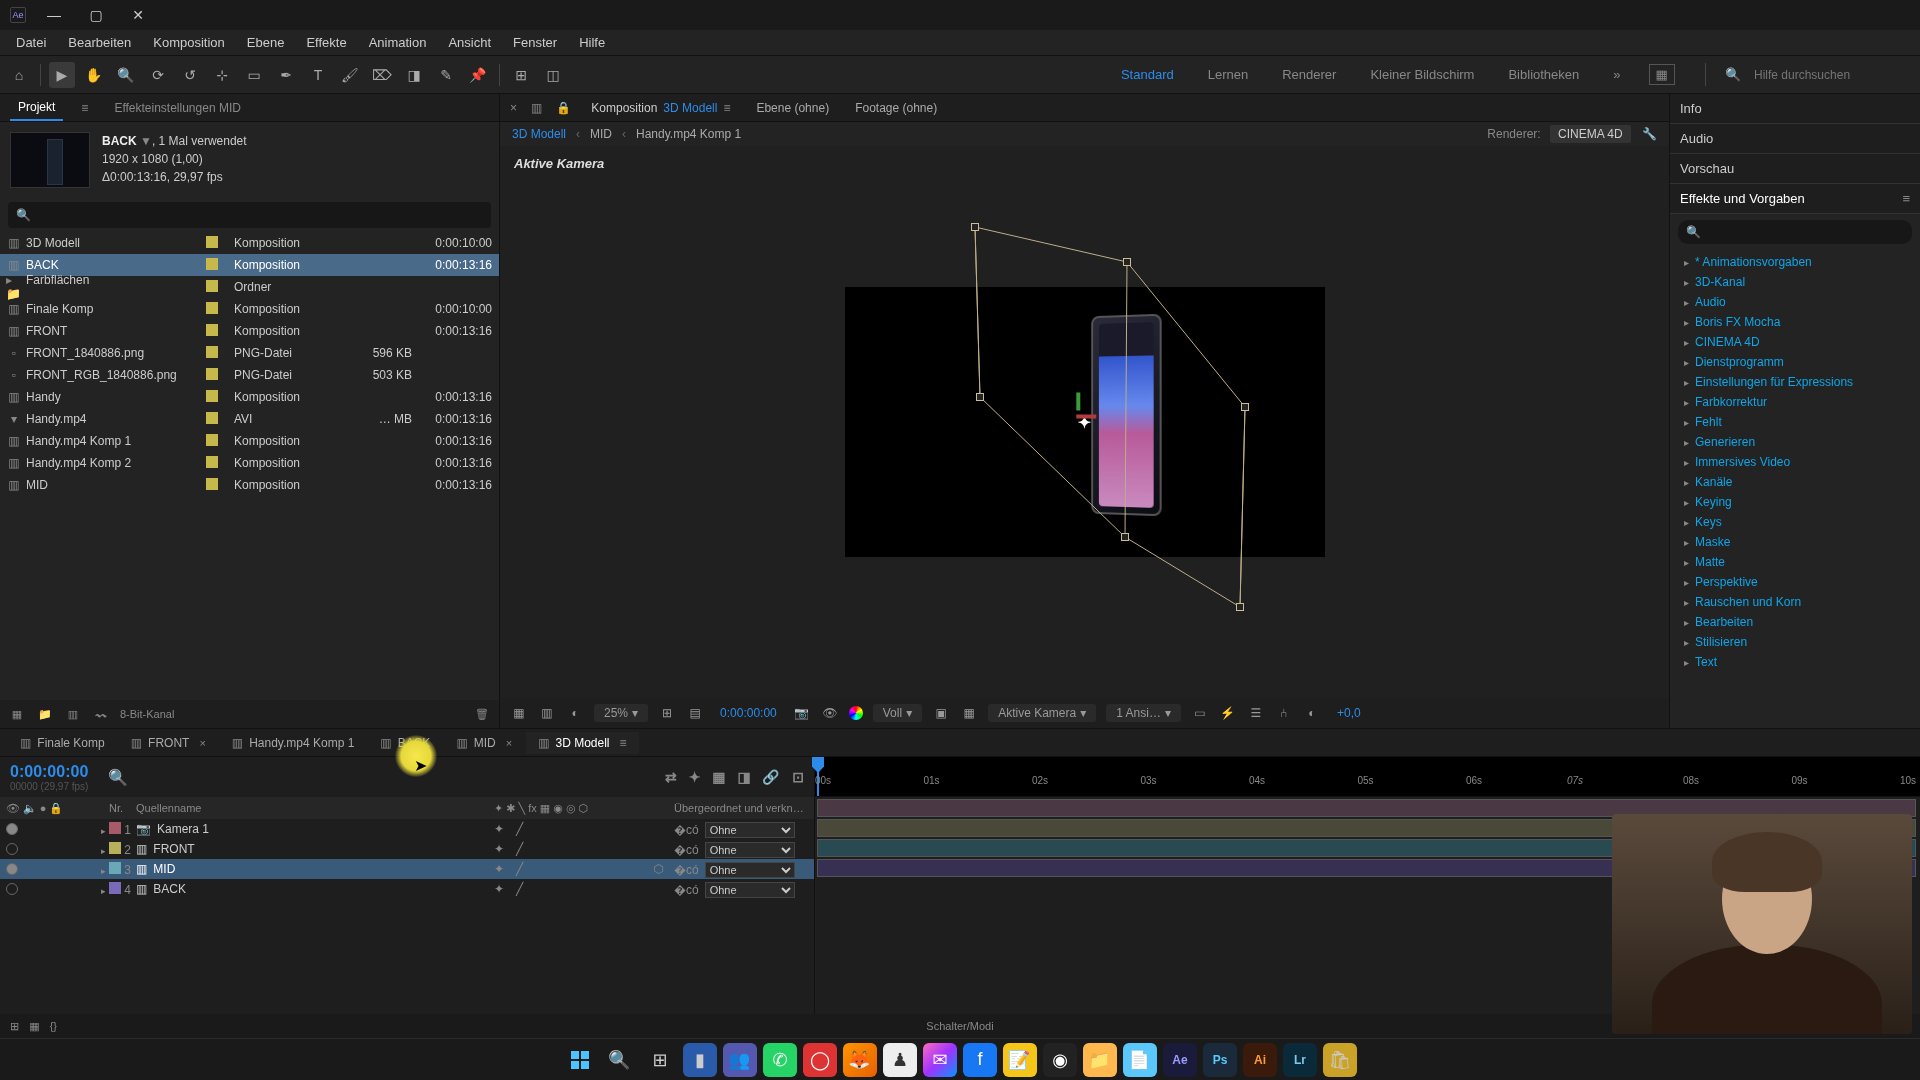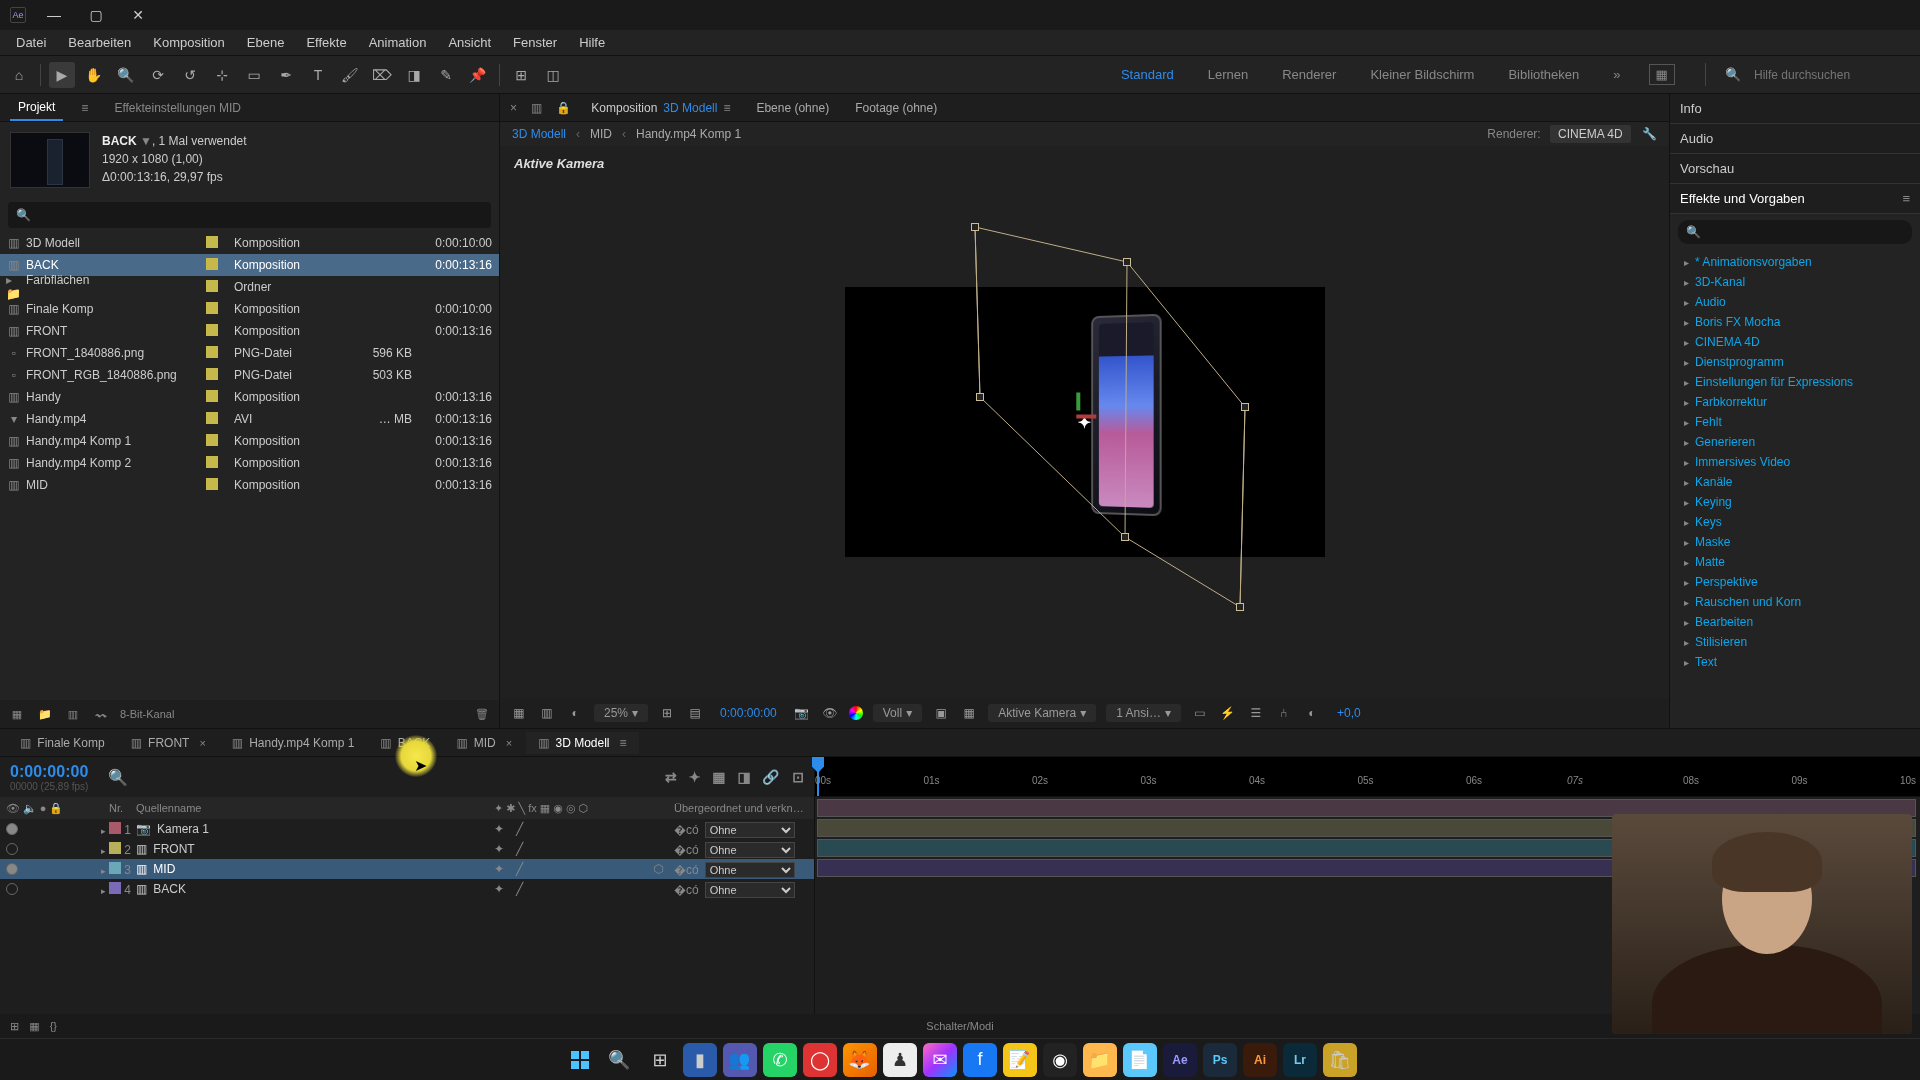--- a/index.html
+++ b/index.html
@@ -474,21 +474,21 @@
         <span style="color:#888;">▥</span>
         <span>3D Modell</span>
         <span style="color:#888;margin-left:4px;">≡</span>
       </div>
     </div>
   <div class="tl-body">
     <div class="tl-left">
       <div class="tl-left-head">
         <div>
           <div class="timecode">0:00:00:00</div>
-          <div class="sub">00000 (25,89 fps)</div>
+          <div class="sub">00000 (29,97 fps)</div>
         </div>
         <div style="color:#888;">🔍</div>
         <div style="flex:1;"></div>
         <div style="display:flex;gap:12px;color:#888;font-size:14px;">
           <span>⇄</span>
           <span>✦</span>
           <span>▦</span>
           <span>◨</span>
           <span>🔗</span>
           <span>⊡</span>

